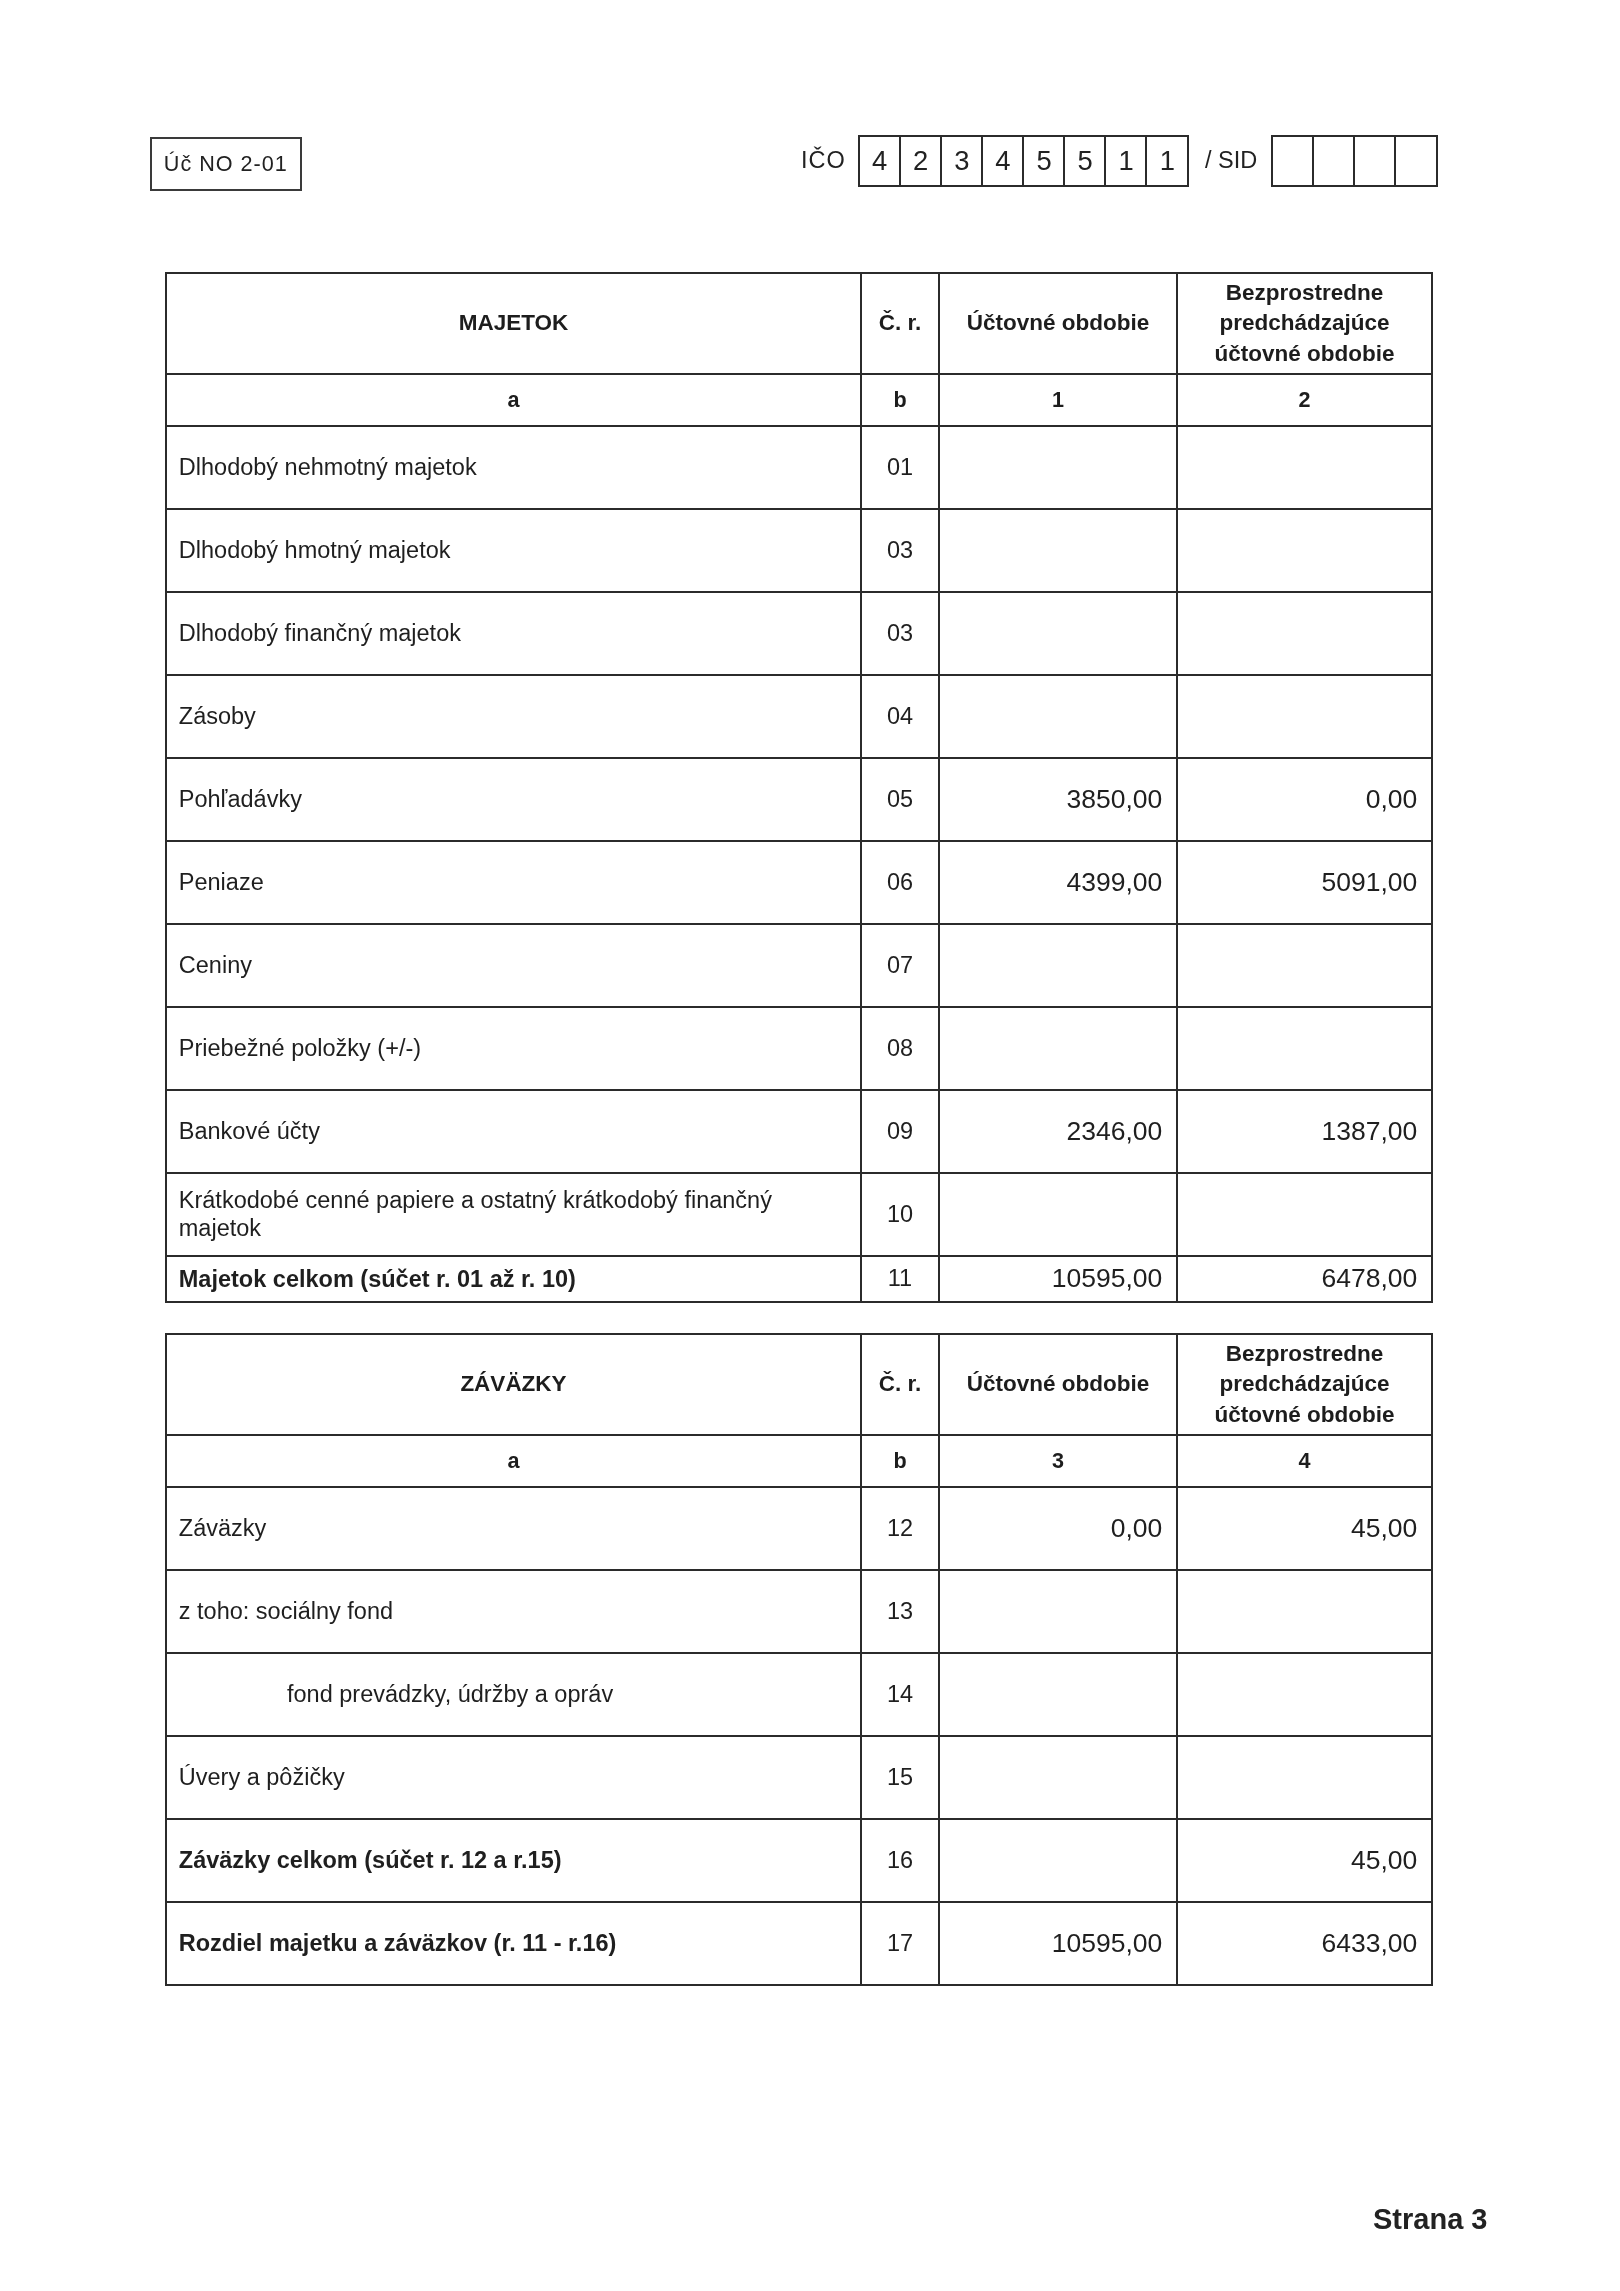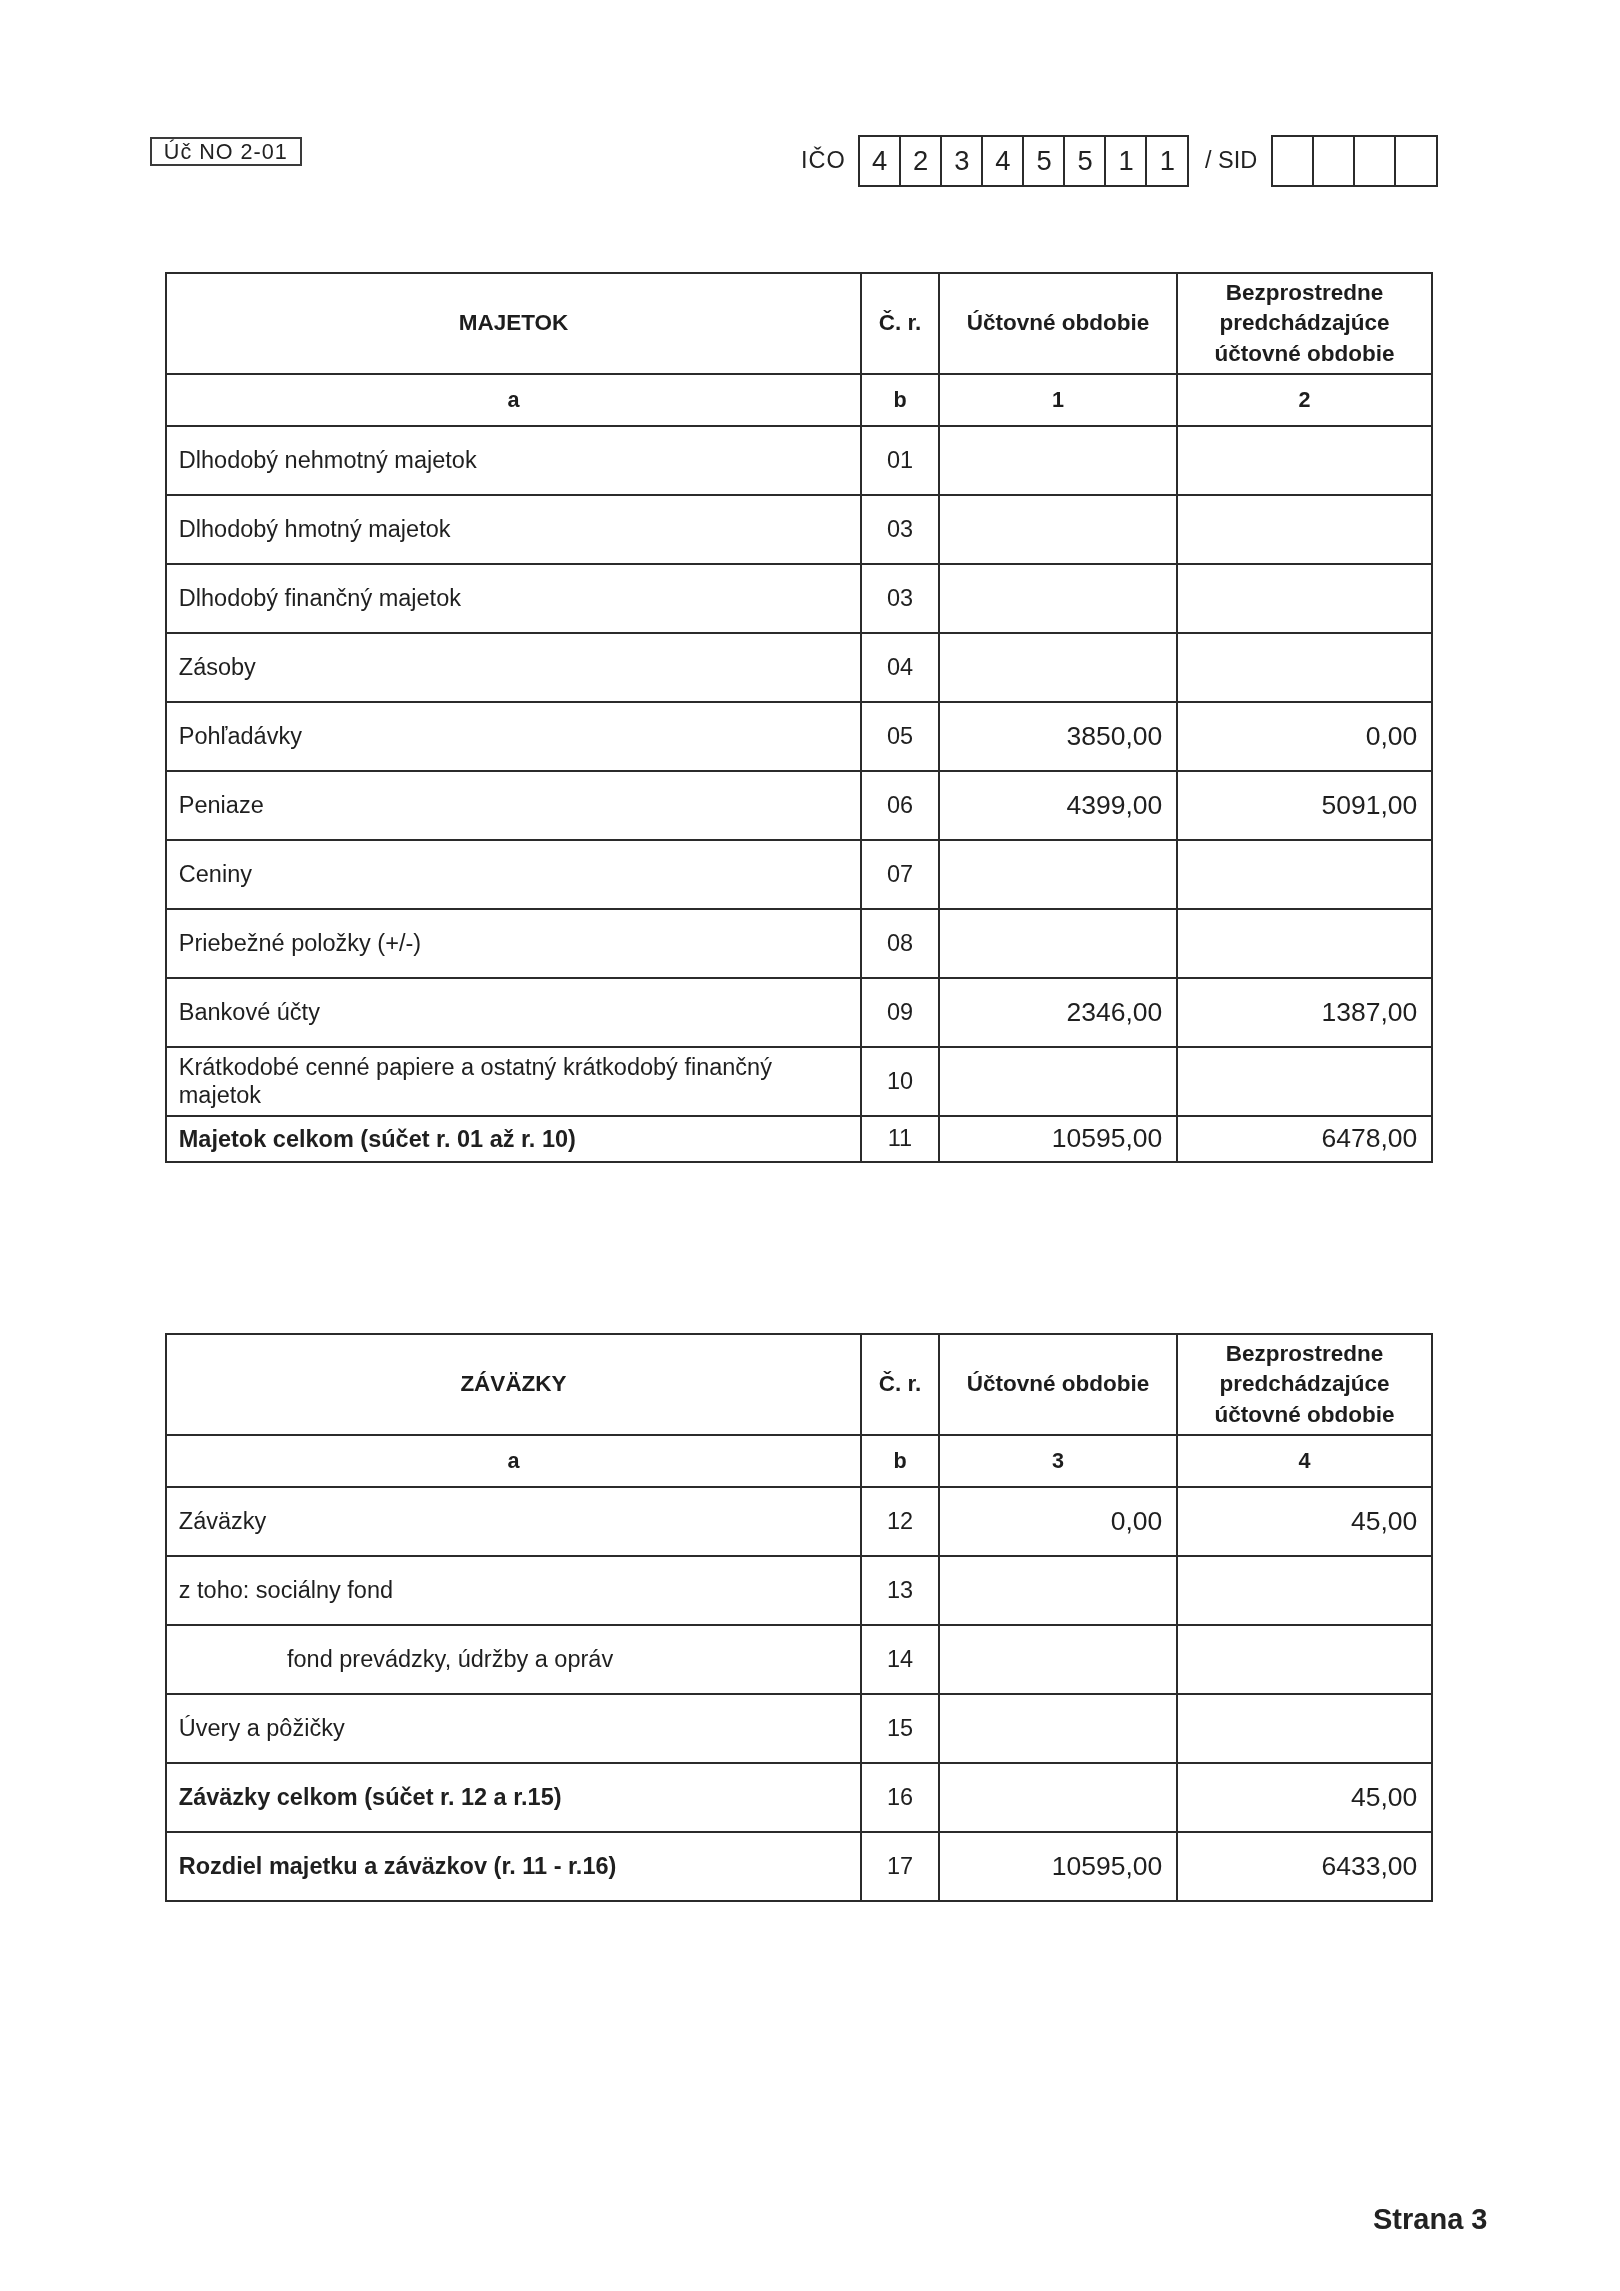--- a/index.html
+++ b/index.html
@@ -9,21 +9,21 @@
     width:1620px; height:2292px;
     background:#ffffff;
     font-family:"Liberation Sans", sans-serif;
     color:#1f1f1f;
     overflow:hidden;
   }
 
   
   .form-code-box {
     position:absolute; left:150px; top:137px;
-    min-width:114px; height:29px;
+    min-width:114px; height:54px;
     border:2px solid #3a3a3a;
     display:flex; align-items:center; justify-content:center;
     padding:0 11.8px;
     font-size:21.6px; letter-spacing:1px; color:#222;
   }
 
   
   .ico-row {
     position:absolute; left:801px; top:134px; height:53px;
     display:flex; align-items:center;
@@ -57,21 +57,21 @@
     overflow:hidden;
   }
   .form-table th {
     font-weight:bold; font-size:22.5px; color:#1d1d1d;
     text-align:center; vertical-align:middle;
     padding:3.9px 5.9px; line-height:1.35;
   }
   tr.hdr-row  { height:97px; }
   tr.sub-row  { height:52px; }
   tr.sub-row th { font-size:21.6px; }
-  tr.data-row { height:69px; }
+  tr.data-row { height:83px; }
   tr.last-row { height:46px; }
 
   td.lbl {
     font-size:23.5px; text-align:left; vertical-align:middle;
     padding:2.9px 21.6px 2.9px 11.8px; line-height:1.2;
   }
   td.num {
     font-size:23.5px; text-align:center; vertical-align:middle;margin-left:13px;
   }
   td.val {

